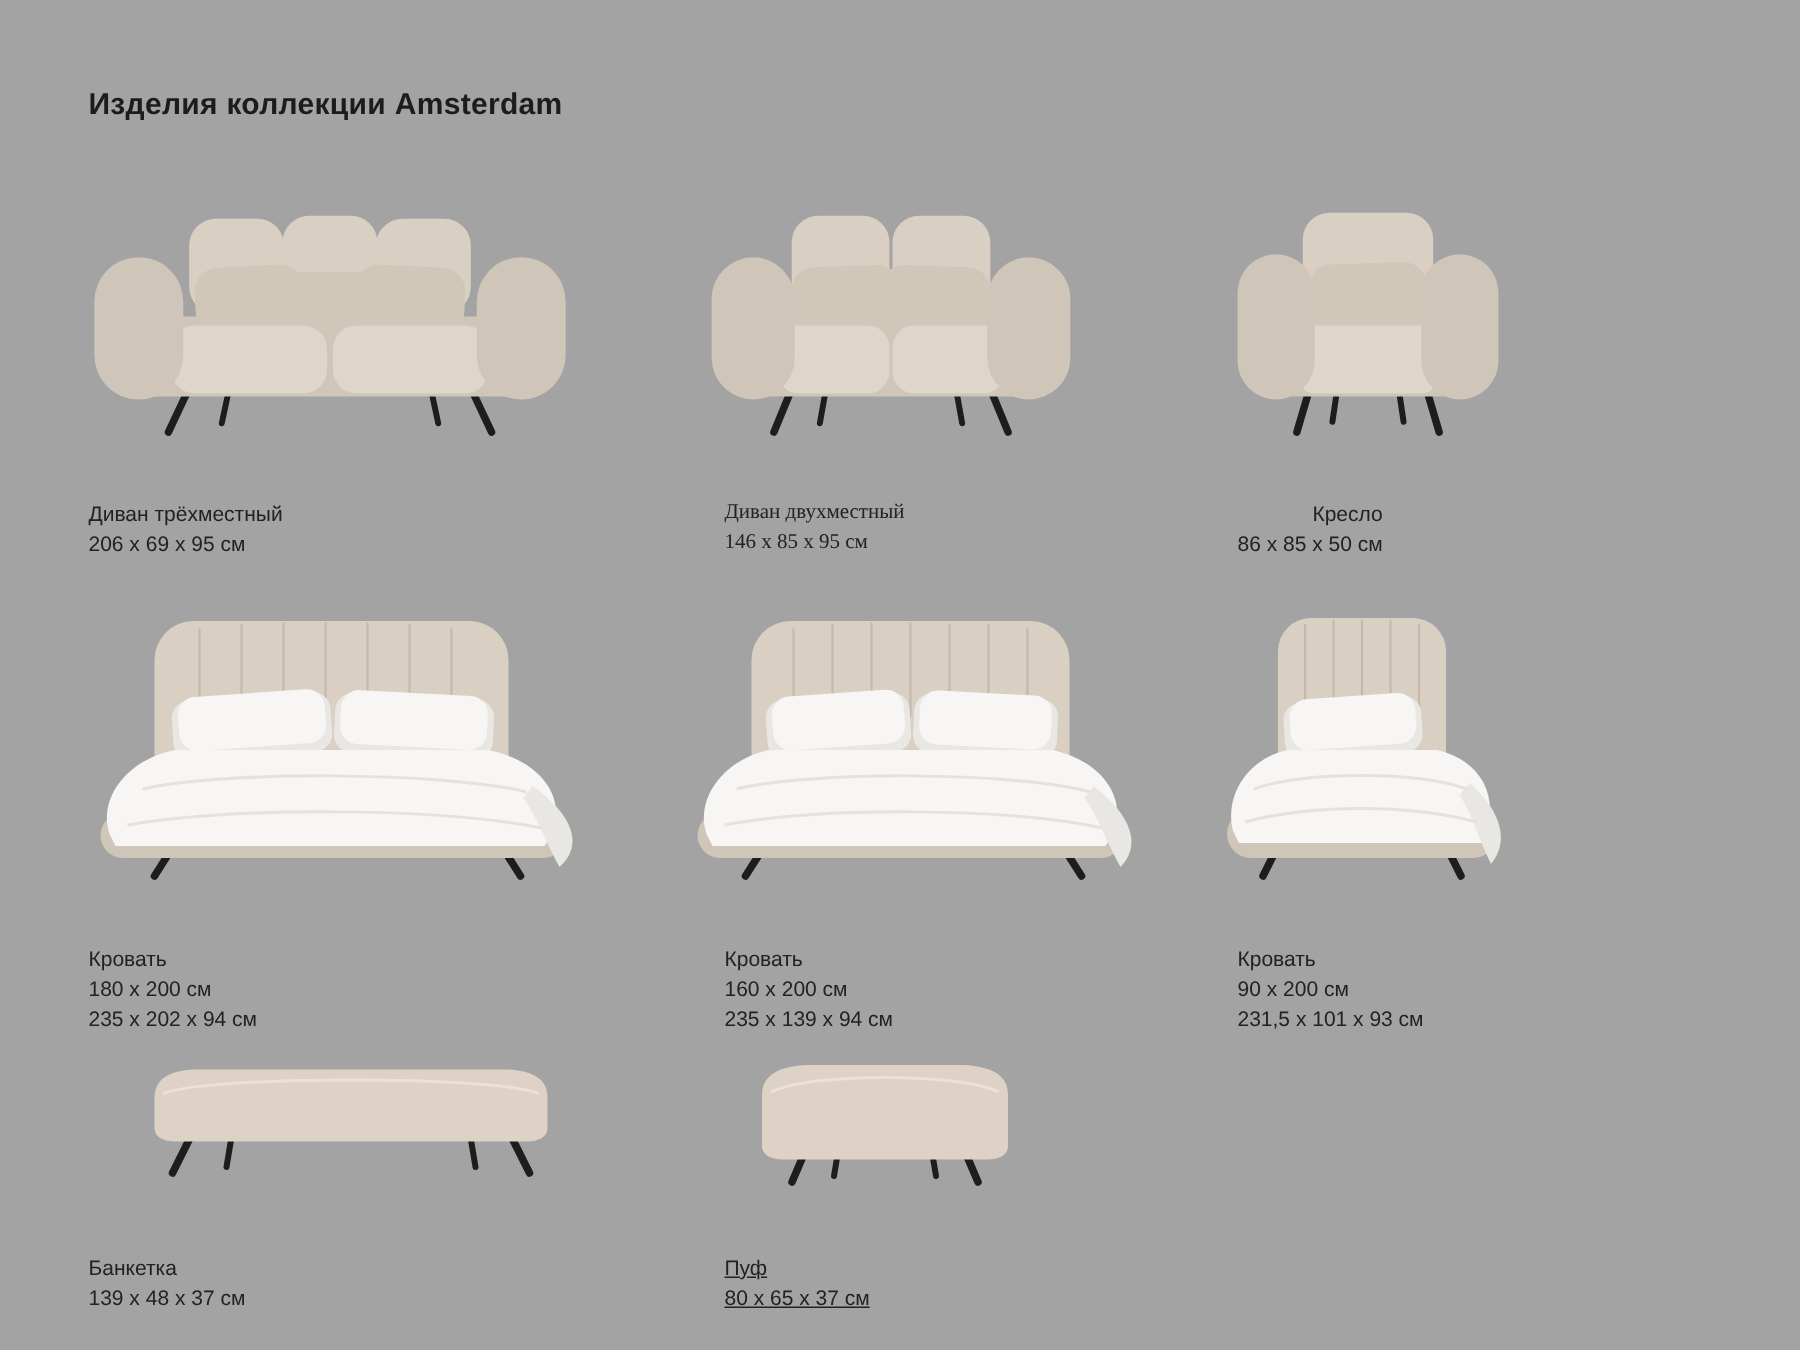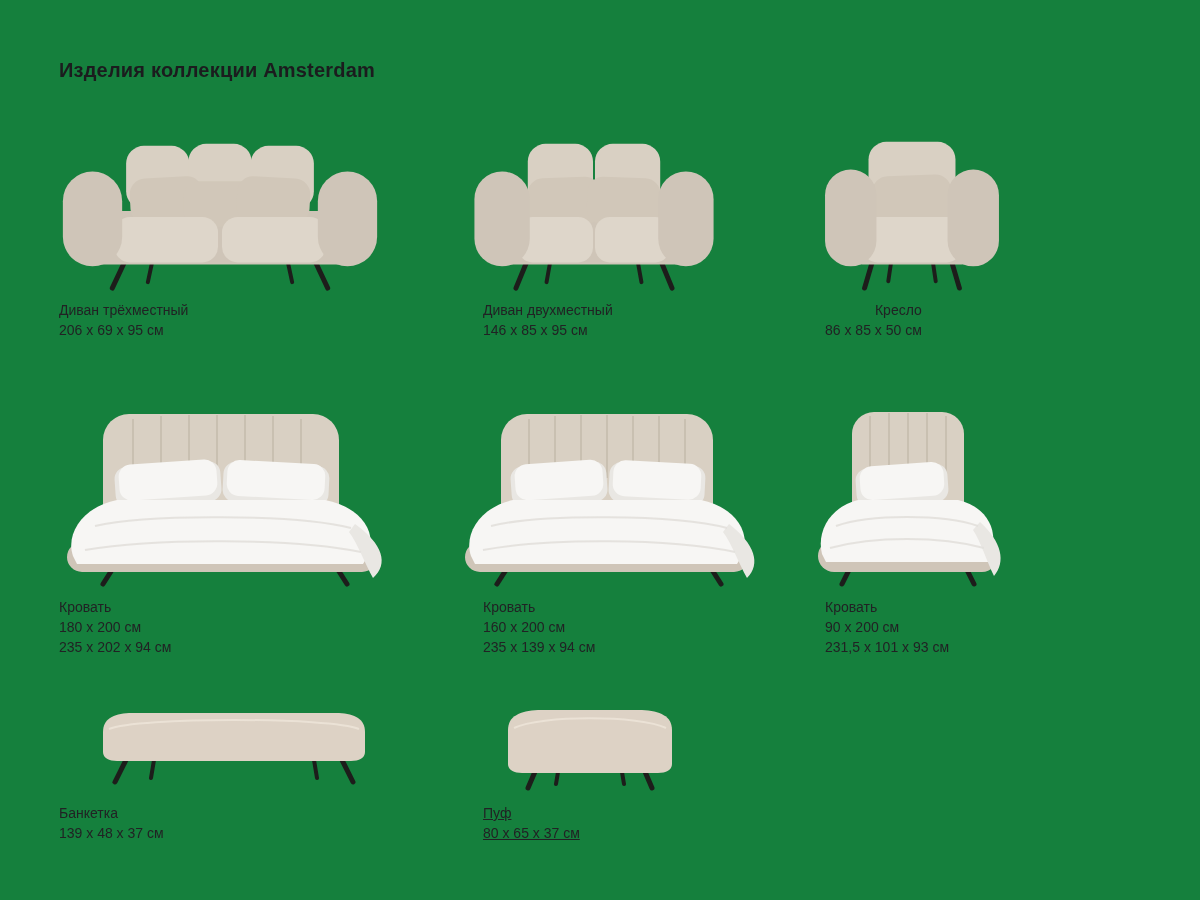--- a/index.html
+++ b/index.html
@@ -1,27 +1,27 @@
 <!DOCTYPE html>
 <html style="--fabric: #cfc5b8; --fabric_light: #d9d0c3; --fabric_lighter: #ded6ca; --fabric_mid: #d1c7b9; --fabric_dark: #b3a899; --bedding: #f7f6f4; --bedding_shadow: #e9e7e3; --velvet: #ddd2c5; --velvet_highlight: #ece3d7; --legs: #1d1d1b; --text: #212224;"><head>
 <meta charset="utf-8">
 <style>
   html,body{margin:0;padding:0;background:#ffffff;}
   .canvas{
-    position:relative;width:1200px;height:900px;background:#15803d;
+    position:relative;width:1200px;height:900px;background:#a3a3a3;
     font-family:"Liberation Sans", sans-serif;color:#1f2022;overflow:hidden;
   }
   .page-title{
     position:absolute;left:59px;top:46px;
     font-size:20px;font-weight:600;letter-spacing:.2px;color:#1b1c1e;
   }
   .product-figure{position:absolute;}
   .product-figure svg{display:block;width:100%;height:100%;}
   .product-label{
-    position:absolute;font-size:14px;line-height:20px;font-weight:500;color:#212224;
+    position:absolute;font-size:14px;line-height:20px;font-weight:500;color:#212224;margin-top:32px;
   }
   .product-label div{white-space:nowrap;}
   
   .f-fabric      {fill:var(--fabric,#cfc5b8);}
   .f-fabric-lt   {fill:var(--fabric_light,#d9d0c3);}
   .f-fabric-lt2  {fill:var(--fabric_lighter,#ded6ca);}
   .f-fabric-md   {fill:var(--fabric_mid,#d1c7b9);}
   .s-fabric-dk   {stroke:var(--fabric_dark,#b3a899);}
   .f-white       {fill:var(--bedding,#f7f6f4);}
   .f-white-sh    {fill:var(--bedding_shadow,#e9e7e3);}
@@ -89,21 +89,21 @@
       <rect class="f-fabric-lt2" x="40" y="90" width="100" height="46" rx="15"></rect>
       <rect class="f-fabric" x="2" y="42" width="52" height="98" rx="26"></rect>
       <rect class="f-fabric" x="126" y="42" width="52" height="98" rx="26"></rect>
     </svg>
   </div>
 
   <div class="product-label" style="left:59px;top:300px;">
     <div>Диван трёхместный</div>
     <div>206 x 69 x 95 см</div>
   </div>
-  <div class="product-label" style="left:483px;top:300px;">
+  <div class="product-label" style="left:483px;top:300px;font-family:Liberation Serif, serif;">
     <div>Диван двухместный</div>
     <div>146 x 85 x 95 см</div>
   </div>
   <div class="product-label" style="left:825px;top:300px;text-align:right;">
     <div>Кресло</div>
     <div>86 x 85 x 50 см</div>
   </div>
 
   <div class="product-figure" style="left:55px;top:406px;width:340px;height:182px;">
     <svg viewBox="0 0 340 182">

